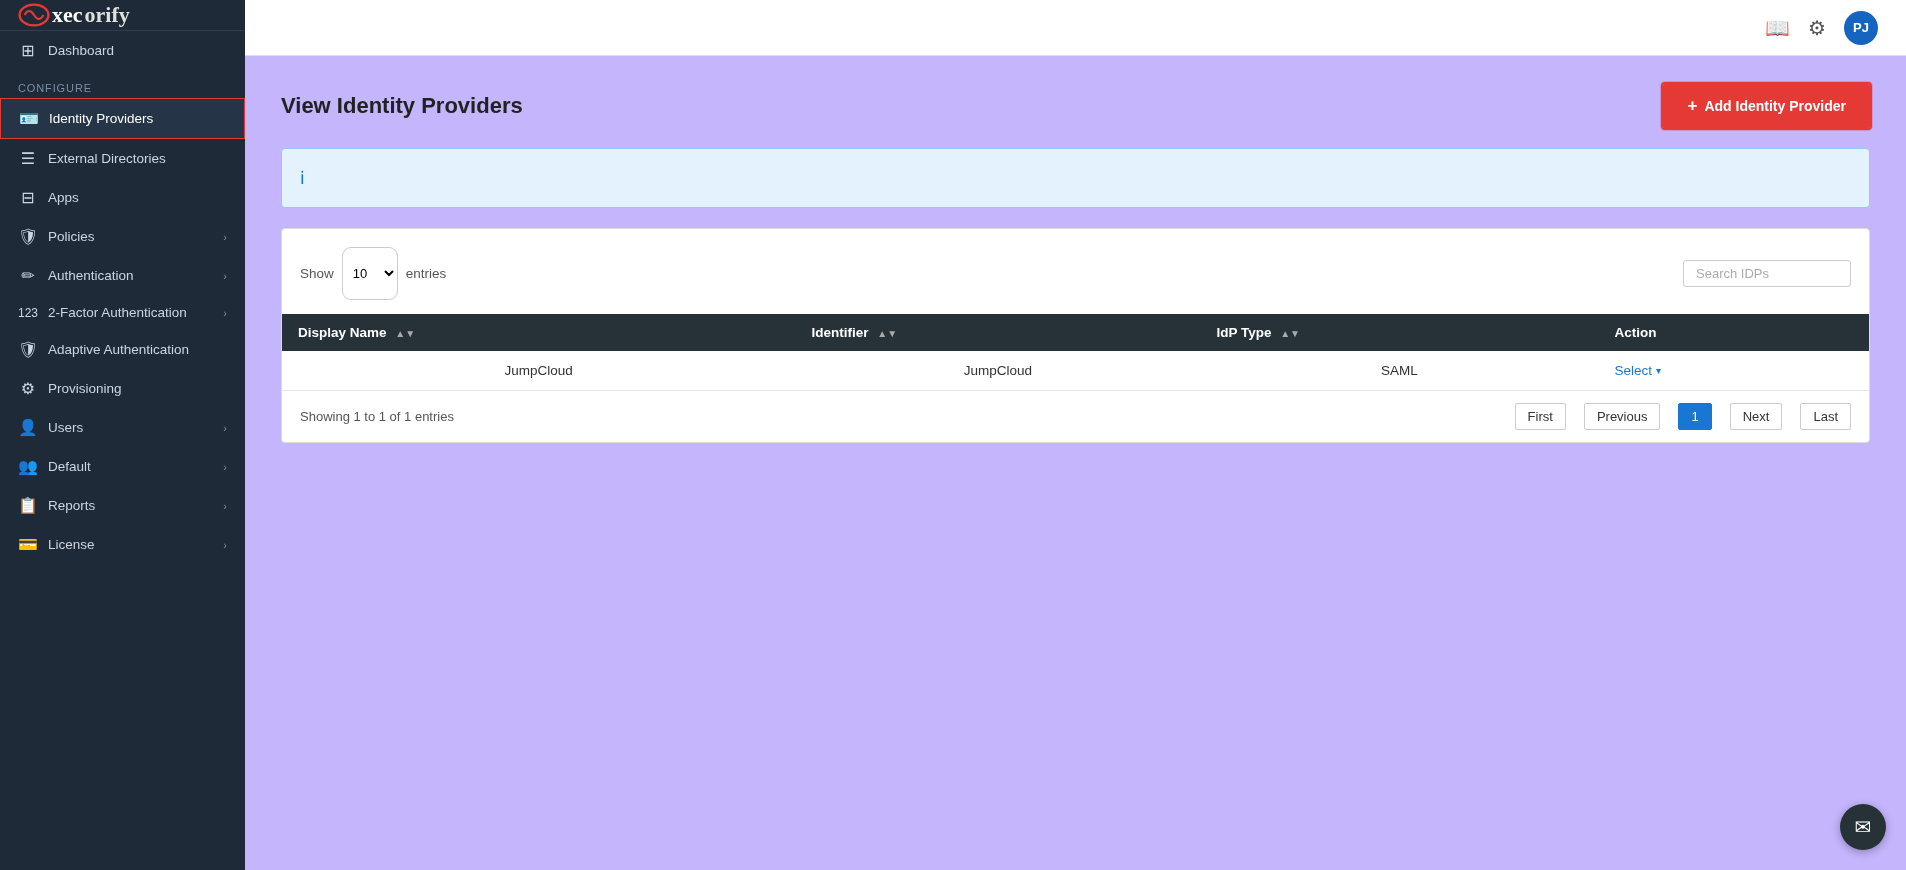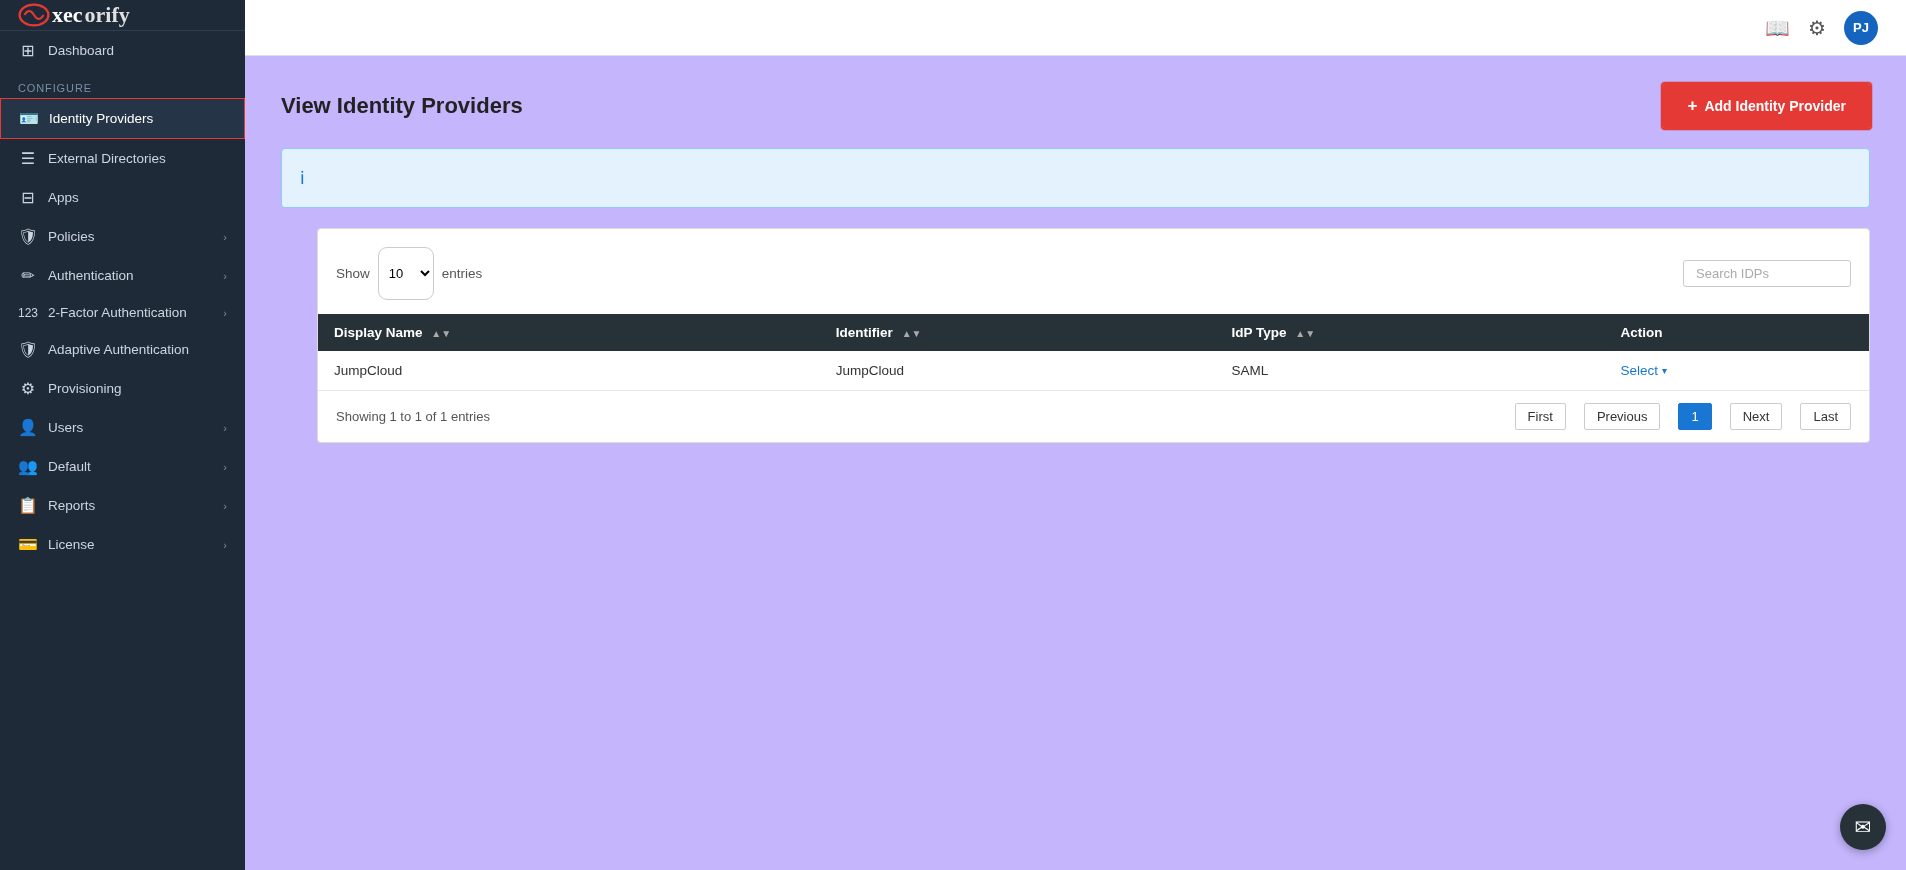--- a/index.html
+++ b/index.html
@@ -165,21 +165,20 @@
       margin-top: 1px;
       flex-shrink: 0;
     }
 
     
     .table-card {
       background: #fff;
       border: 1px solid #ddd;
       border-radius: 4px;
       padding: 18px 0 0 0;
-      margin-left: 36px;
     }
     .table-controls {
       display: flex;
       align-items: center;
       justify-content: space-between;
       padding: 0 18px 14px 18px;
     }
     .show-entries {
       display: flex;
       align-items: center;
@@ -217,20 +216,21 @@
     .idp-table thead th {
       padding: 11px 16px;
       font-size: 13.5px;
       font-weight: 600;
       text-align: left;
       white-space: nowrap;
     }
     .sort-icon { font-size: 10px; margin-left: 5px; color: #aaa; }
     .idp-table tbody tr {
       border-bottom: 1px solid #e8e8e8;
+      text-align: center;
     }
     .idp-table tbody tr:last-child { border-bottom: none; }
     .idp-table tbody td {
       padding: 12px 16px;
       font-size: 13.5px;
       color: #333;
     }
     .action-link {
       color: #1976d2;
       cursor: pointer;

